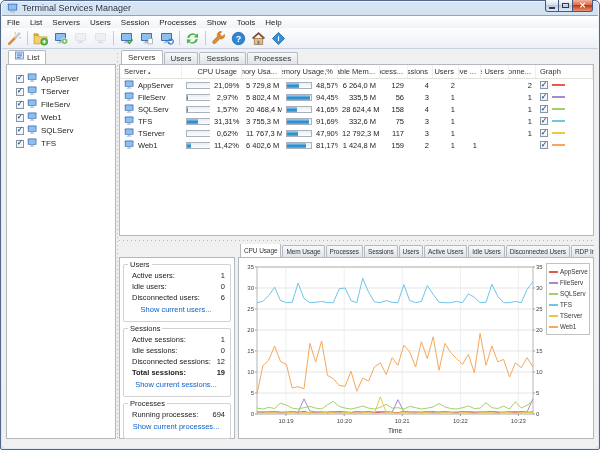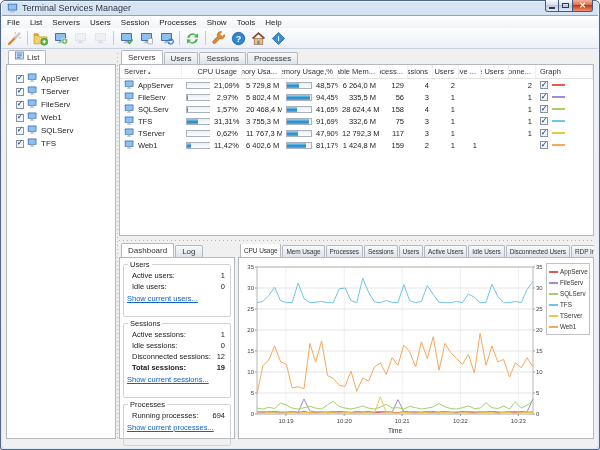--- a/index.html
+++ b/index.html
@@ -62,22 +62,22 @@
   .v-splitter{position:absolute;left:115px;top:4px;bottom:10px;width:1px;
        background-image:repeating-linear-gradient(180deg,#b5b5b5 0 1px,transparent 1px 4px);}
   .h-splitter{position:absolute;left:117px;right:4px;top:191px;height:1px;
        background-image:repeating-linear-gradient(90deg,#b5b5b5 0 1px,transparent 1px 4px);}
   .dashboard-panel{position:absolute;left:117px;top:195px;width:116px;bottom:9px;}
   .group{position:relative;border:1px solid #d2d2d2;border-radius:2px;margin:6px 3px 0 3px;padding:5px 3px 1px 3px;}
   .group-title{position:absolute;top:-5px;left:4px;background:#fff;font-size:7.5px;color:#222;padding:0 2px;}
   .stat-row{display:flex;justify-content:space-between;align-items:center;height:11px;font-size:7.5px;
        color:#222;padding:0 2px 0 5px;}
   .stat-row.bold{font-weight:bold;}
-  .group-link{display:block;text-align:left;font-size:7.5px;color:#0f62c8;text-decoration:underline;
-       padding:2px 2px 12px 0;cursor:pointer;}
+  .group-link{display:block;text-align:center;font-size:7.5px;color:#0f62c8;
+       padding:2px 2px 6px 0;cursor:pointer;}
   .chart-panel{position:absolute;left:236px;top:195px;right:4px;bottom:9px;}
   .chart-tabs{overflow:hidden;white-space:nowrap;}
   .chart-tabs .tab{font-size:6.5px;padding:0 3px;letter-spacing:-0.1px;}
   .chart-body-wrap{overflow:hidden;}
   .chart-plot{position:absolute;left:2px;top:3px;right:46px;bottom:2px;}
   .legend{position:absolute;top:5px;right:3px;width:40px;border:1px solid #c2c2c2;background:#fff;padding:2px 1px;}
   .legend-item{display:flex;align-items:center;gap:2px;height:11px;font-size:6.3px;color:#333;white-space:nowrap;overflow:hidden;}
   .legend-dash{width:9px;height:2px;flex:none;margin-left:1px;}
 </style>
 </head>
@@ -586,38 +586,34 @@
                   <b>✓</b>
                 </span>
                 <span class="dash" style="background: rgb(244, 168, 92);"></span>
               </div>
             </div>
           </div>
       </div>
     </div>
     <div class="h-splitter"></div>
     <div class="dashboard-panel">
-      <div class="tab-strip" id="dashboard-tabs">
-          <div class="tab active">
-            <span>Dashboard</span>
-          </div>
-          <div class="tab">
-            <span>Log</span>
-          </div>
-        </div>
       <div class="panel-body" id="dashboard-body">
           <div class="group">
             <span class="group-title">Users</span>
             <div class="stat-row">
               <span>Active users:</span>
               <span>1</span>
             </div>
             <div class="stat-row">
               <span>Idle users:</span>
               <span>0</span>
+            </div>
+            <div class="stat-row">
+              <span>Disconnected users:</span>
+              <span>6</span>
             </div>
             <span class="group-link">Show current users...</span>
           </div>
           <div class="group">
             <span class="group-title">Sessions</span>
             <div class="stat-row">
               <span>Active sessions:</span>
               <span>1</span>
             </div>
             <div class="stat-row">

